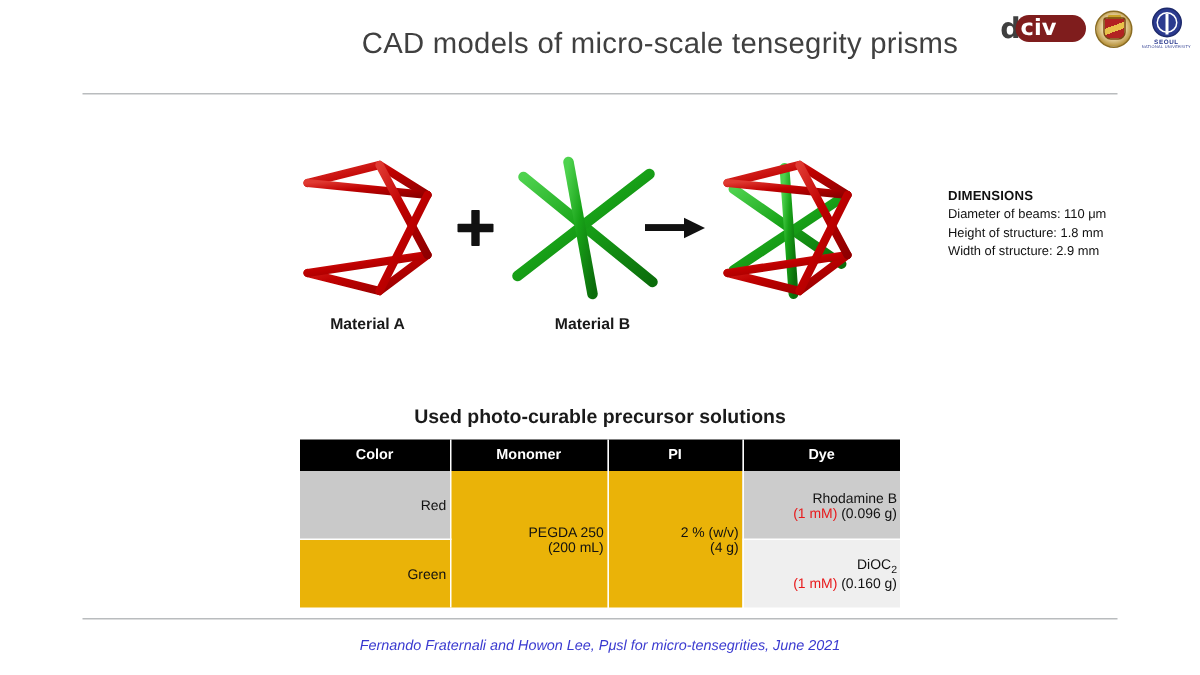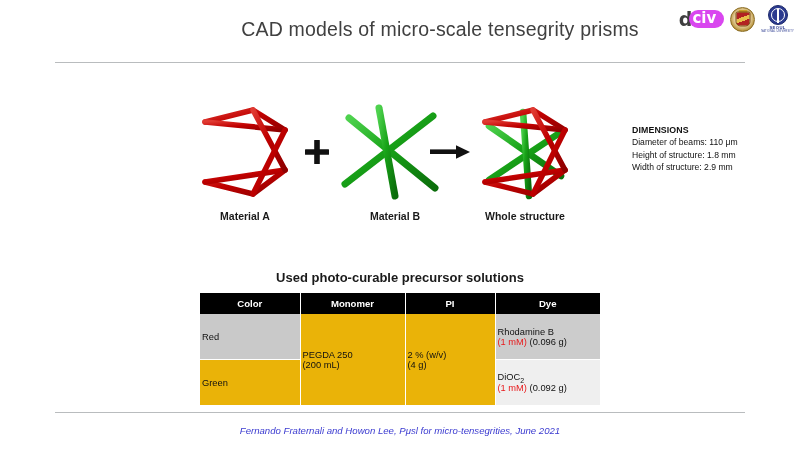--- a/index.html
+++ b/index.html
@@ -37,23 +37,23 @@
   .logo-dciv{
     display:flex;align-items:center;
     height:24px;
   }
   .logo-dciv .d{
     font-size:19px;font-weight:700;color:#3f3f3f;
     line-height:1;letter-spacing:-1px;
     font-family:"DejaVu Sans", sans-serif;
   }
   .logo-dciv .civ{
-    background:#d946ef;color:#ffffff;
+    background:#7f1d1d;color:#ffffff;
     font-size:15px;font-weight:700;
-    padding:1px 8px 2px 3px;border-radius:9px;
+    padding:1px 20px 2px 3px;border-radius:9px;
     line-height:1;margin-left:-2px;
     font-family:"DejaVu Sans", sans-serif;
   }
   .logo-crest{
     width:25px;height:25px;border-radius:50%;
     background:radial-gradient(circle at 50% 45%, #f4e6c8 0%, #e8d3a4 45%, #b9953f 72%, #8a6c23 100%);
     border:1.4px solid #8a6c23;
     position:relative;overflow:hidden;
     box-sizing:border-box;
   }
@@ -143,21 +143,21 @@
   }
   .tbl th{
     background:#000000;color:#ffffff;
     font-size:9.6px;font-weight:700;
     padding:5px 0 5px 0;text-align:center;
     border-right:1px solid #ffffff;
     margin-left:10px;
   }
   .tbl th:last-child{border-right:none;}
   .tbl td{
-    font-size:9.3px;color:#111111;text-align:left;
+    font-size:9.3px;color:#111111;text-align:right;
     padding:6px 2px;border-right:1px solid #ffffff;
     border-bottom:1px solid #ffffff;
   }
   .tbl td:last-child{border-right:none;}
   .c-color-red{background:#c9c9c9;height:33px;}
   .c-color-green{background:#eab308;height:33px;}
   .c-merge{background:#eab308;}
   .c-dye-red{background:#cccccc;}
   .c-dye-green{background:#efefef;}
   .red-conc{color:#e8191b;}
@@ -280,21 +280,20 @@
           <path d="M100,34 L68,98"></path>
         </g>
       </svg>
     </div>
 
   </div>
 
   <div class="fig-labels">
     <div class="fig-label lbl-b">Material B</div>
     <div class="fig-label lbl-a">Material A</div>
-    <div class="fig-label lbl-c">Whole structure</div>
   </div>
 
   <div class="dims">
     <div class="dims-title">DIMENSIONS</div>
     <div>Diameter of beams: 110 μm</div>
     <div>Height of structure: 1.8 mm</div>
     <div>Width of structure: 2.9 mm</div>
   </div>
 
   <div class="table-title">Used photo-curable precursor solutions</div>
@@ -332,21 +331,21 @@
             <span>(0.096 g)</span>
           </div>
         </td>
       </tr>
       <tr>
         <td class="c-color-green">Green</td>
         <td class="c-dye-green">
           <div><span>DiOC</span><span class="sub">2</span></div>
           <div>
             <span class="red-conc">(1 mM)</span>
-            <span>(0.092 g)</span>
+            <span>(0.160 g)</span>
           </div>
         </td>
       </tr>
     </tbody>
   </table>
 
   <div class="rule-bottom"></div>
   <div class="footer">Fernando Fraternali and Howon Lee, Pμsl for micro-tensegrities, June 2021</div>
 
 </div>

